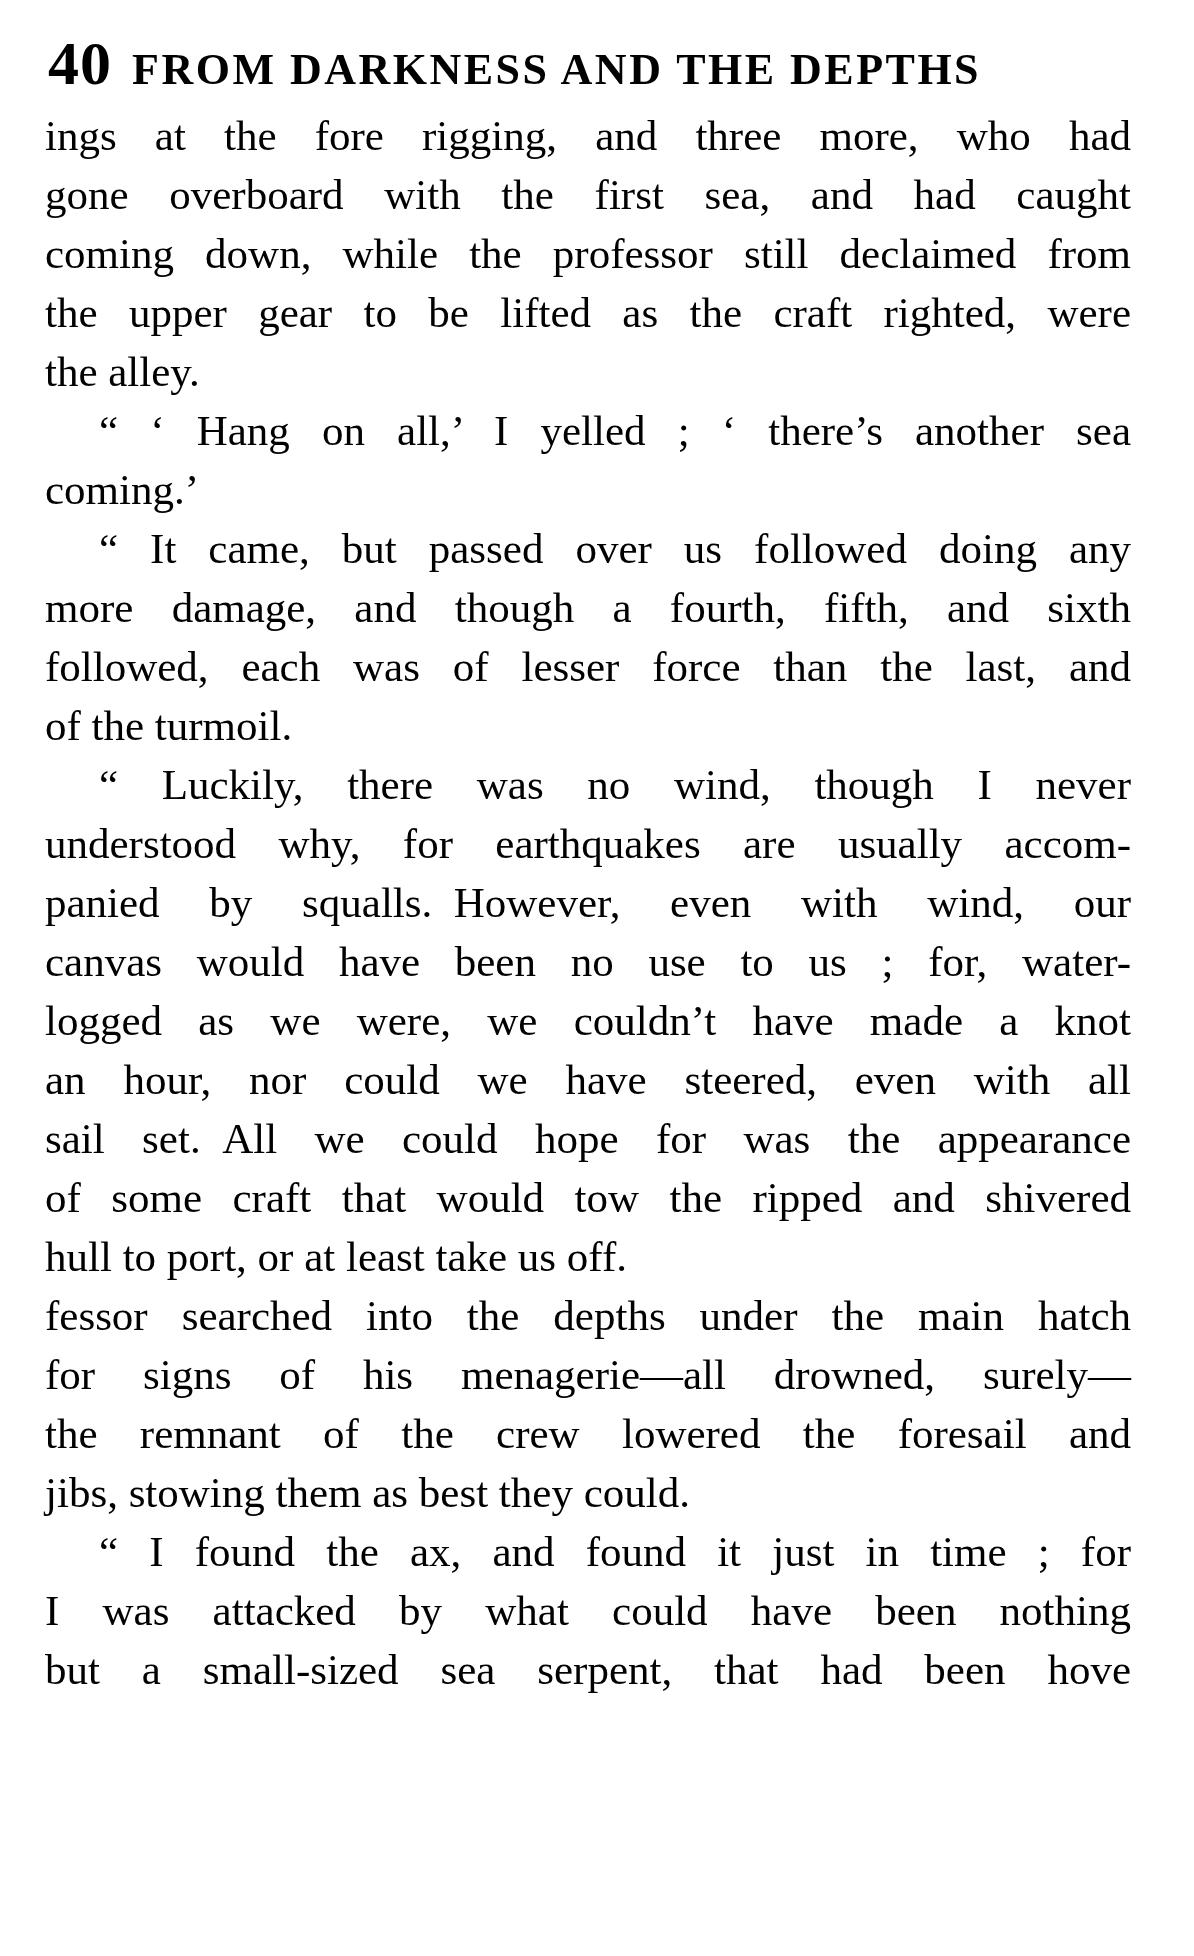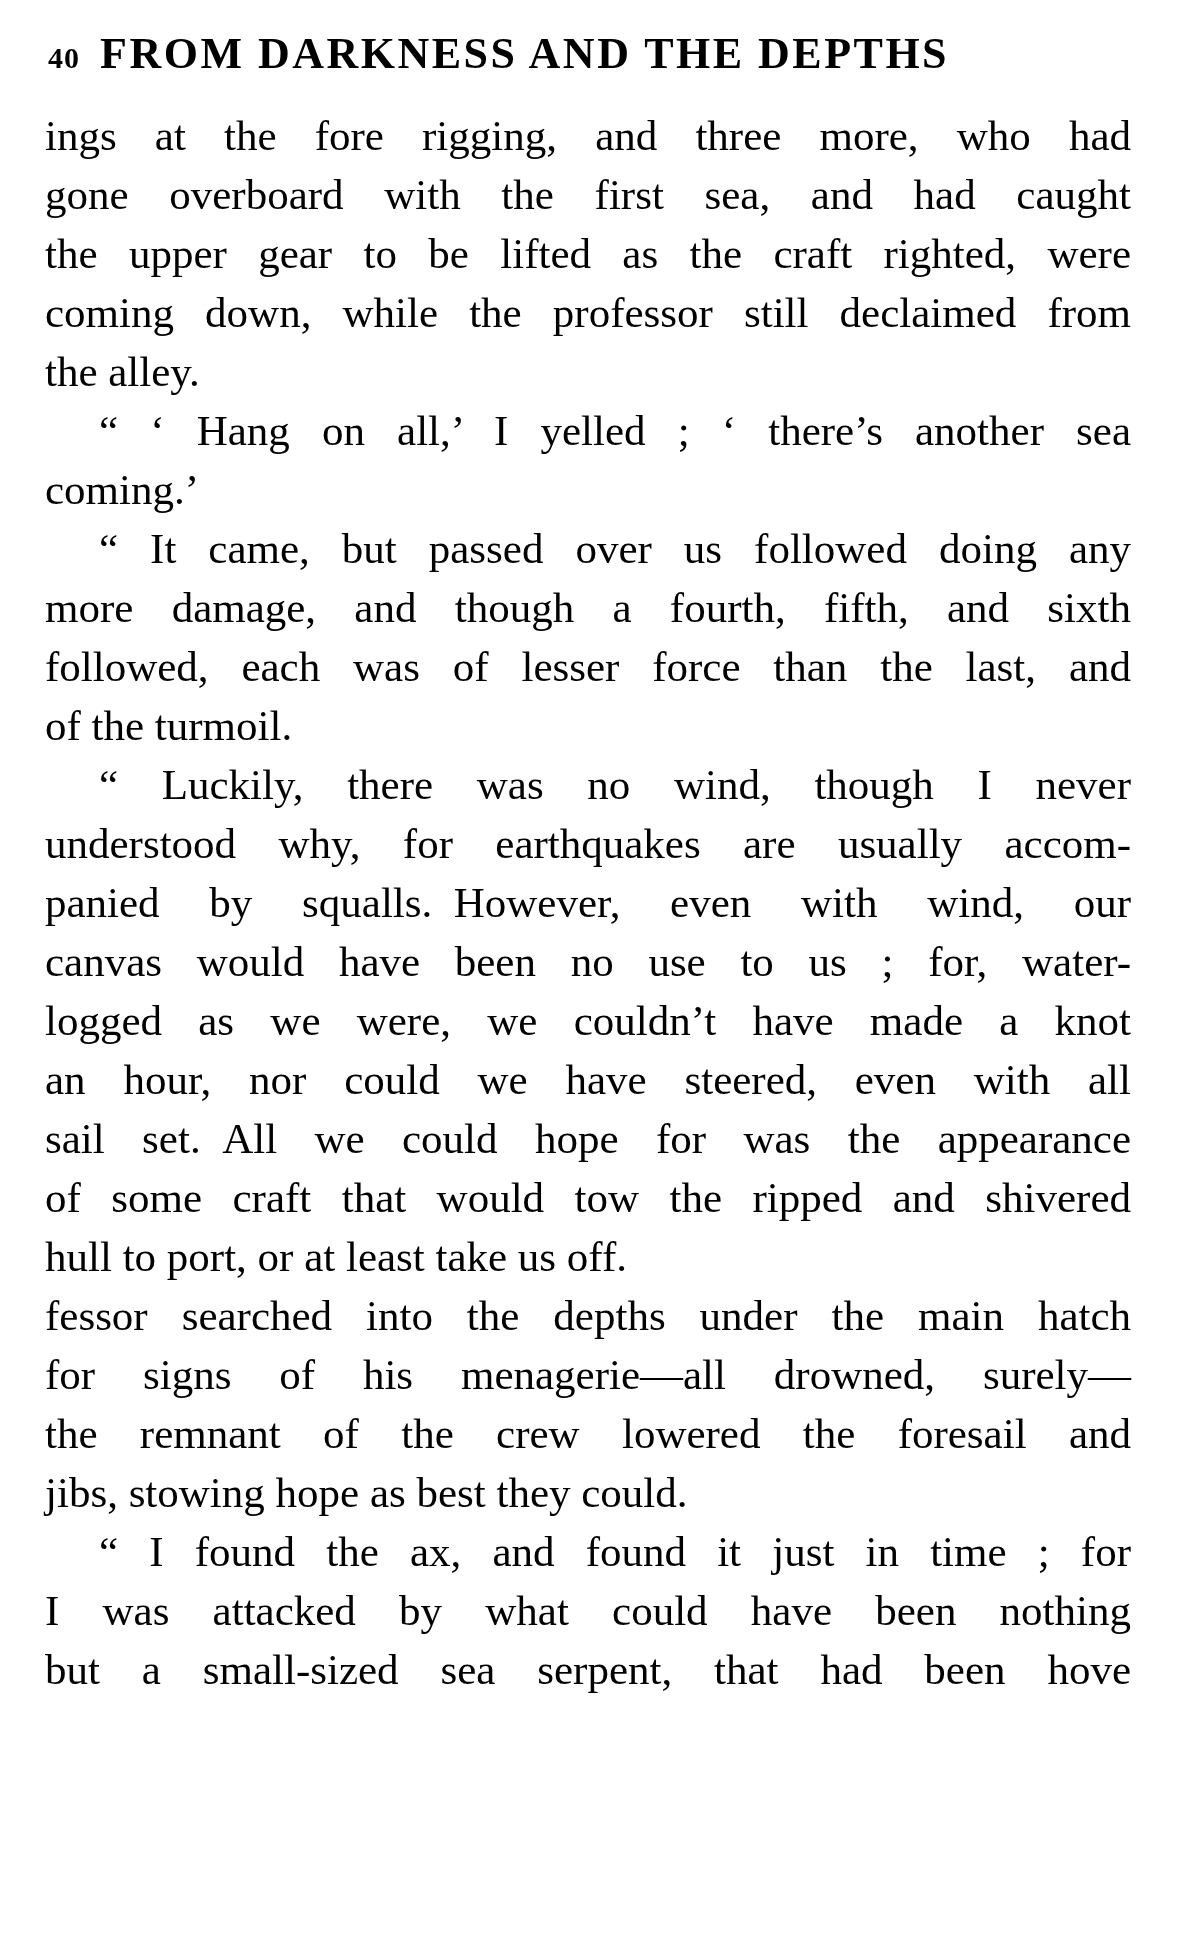--- a/index.html
+++ b/index.html
@@ -15,21 +15,21 @@
   .page-header {
     position: absolute;
     top: 28px;
     left: 48px;
     width: 1086px;
     display: flex;
     align-items: baseline;
     white-space: nowrap;
   }
   .page-number {
-    font-size: 30px;
+    font-size: 62px;
     font-weight: 700;
     letter-spacing: 1px;
   }
   .running-title {
     margin-left: 20px;
     font-size: 44px;
     font-weight: 700;
     letter-spacing: 2.5px;
   }
   .page-body {
@@ -56,38 +56,38 @@
 <body>
 
 <header class="page-header">
   <span class="page-number">40</span>
   <span class="running-title">FROM DARKNESS AND THE DEPTHS</span>
 </header>
 
 <main class="page-body">
     <div class="line">ings at the fore rigging, and three more, who had</div>
     <div class="line">gone overboard with the first sea, and had caught</div>
+    <div class="line">coming down, while the professor still declaimed from</div>
     <div class="line">the upper gear to be lifted as the craft righted, were</div>
-    <div class="line">coming down, while the professor still declaimed from</div>
     <div class="line para-end">the alley.</div>
     <div class="line indent">“ ‘ Hang on all,’ I yelled ; ‘ there’s another sea</div>
     <div class="line para-end">coming.’</div>
     <div class="line indent">“ It came, but passed over us followed doing any</div>
     <div class="line">more damage, and though a fourth, fifth, and sixth</div>
     <div class="line">followed, each was of lesser force than the last, and</div>
     <div class="line para-end">of the turmoil.</div>
     <div class="line indent">“ Luckily, there was no wind, though I never</div>
     <div class="line">understood why, for earthquakes are usually accom-</div>
     <div class="line">panied by squalls. However, even with wind, our</div>
     <div class="line">canvas would have been no use to us ; for, water-</div>
     <div class="line">logged as we were, we couldn’t have made a knot</div>
     <div class="line">an hour, nor could we have steered, even with all</div>
     <div class="line">sail set. All we could hope for was the appearance</div>
     <div class="line">of some craft that would tow the ripped and shivered</div>
     <div class="line para-end">hull to port, or at least take us off.</div>
     <div class="line">fessor searched into the depths under the main hatch</div>
     <div class="line">for signs of his menagerie—all drowned, surely—</div>
     <div class="line">the remnant of the crew lowered the foresail and</div>
-    <div class="line para-end">jibs, stowing hope as best they could.</div>
+    <div class="line para-end">jibs, stowing them as best they could.</div>
     <div class="line indent">“ I found the ax, and found it just in time ; for</div>
     <div class="line">I was attacked by what could have been nothing</div>
     <div class="line">but a small-sized sea serpent, that had been hove</div>
   </main>
 
 </body></html>

